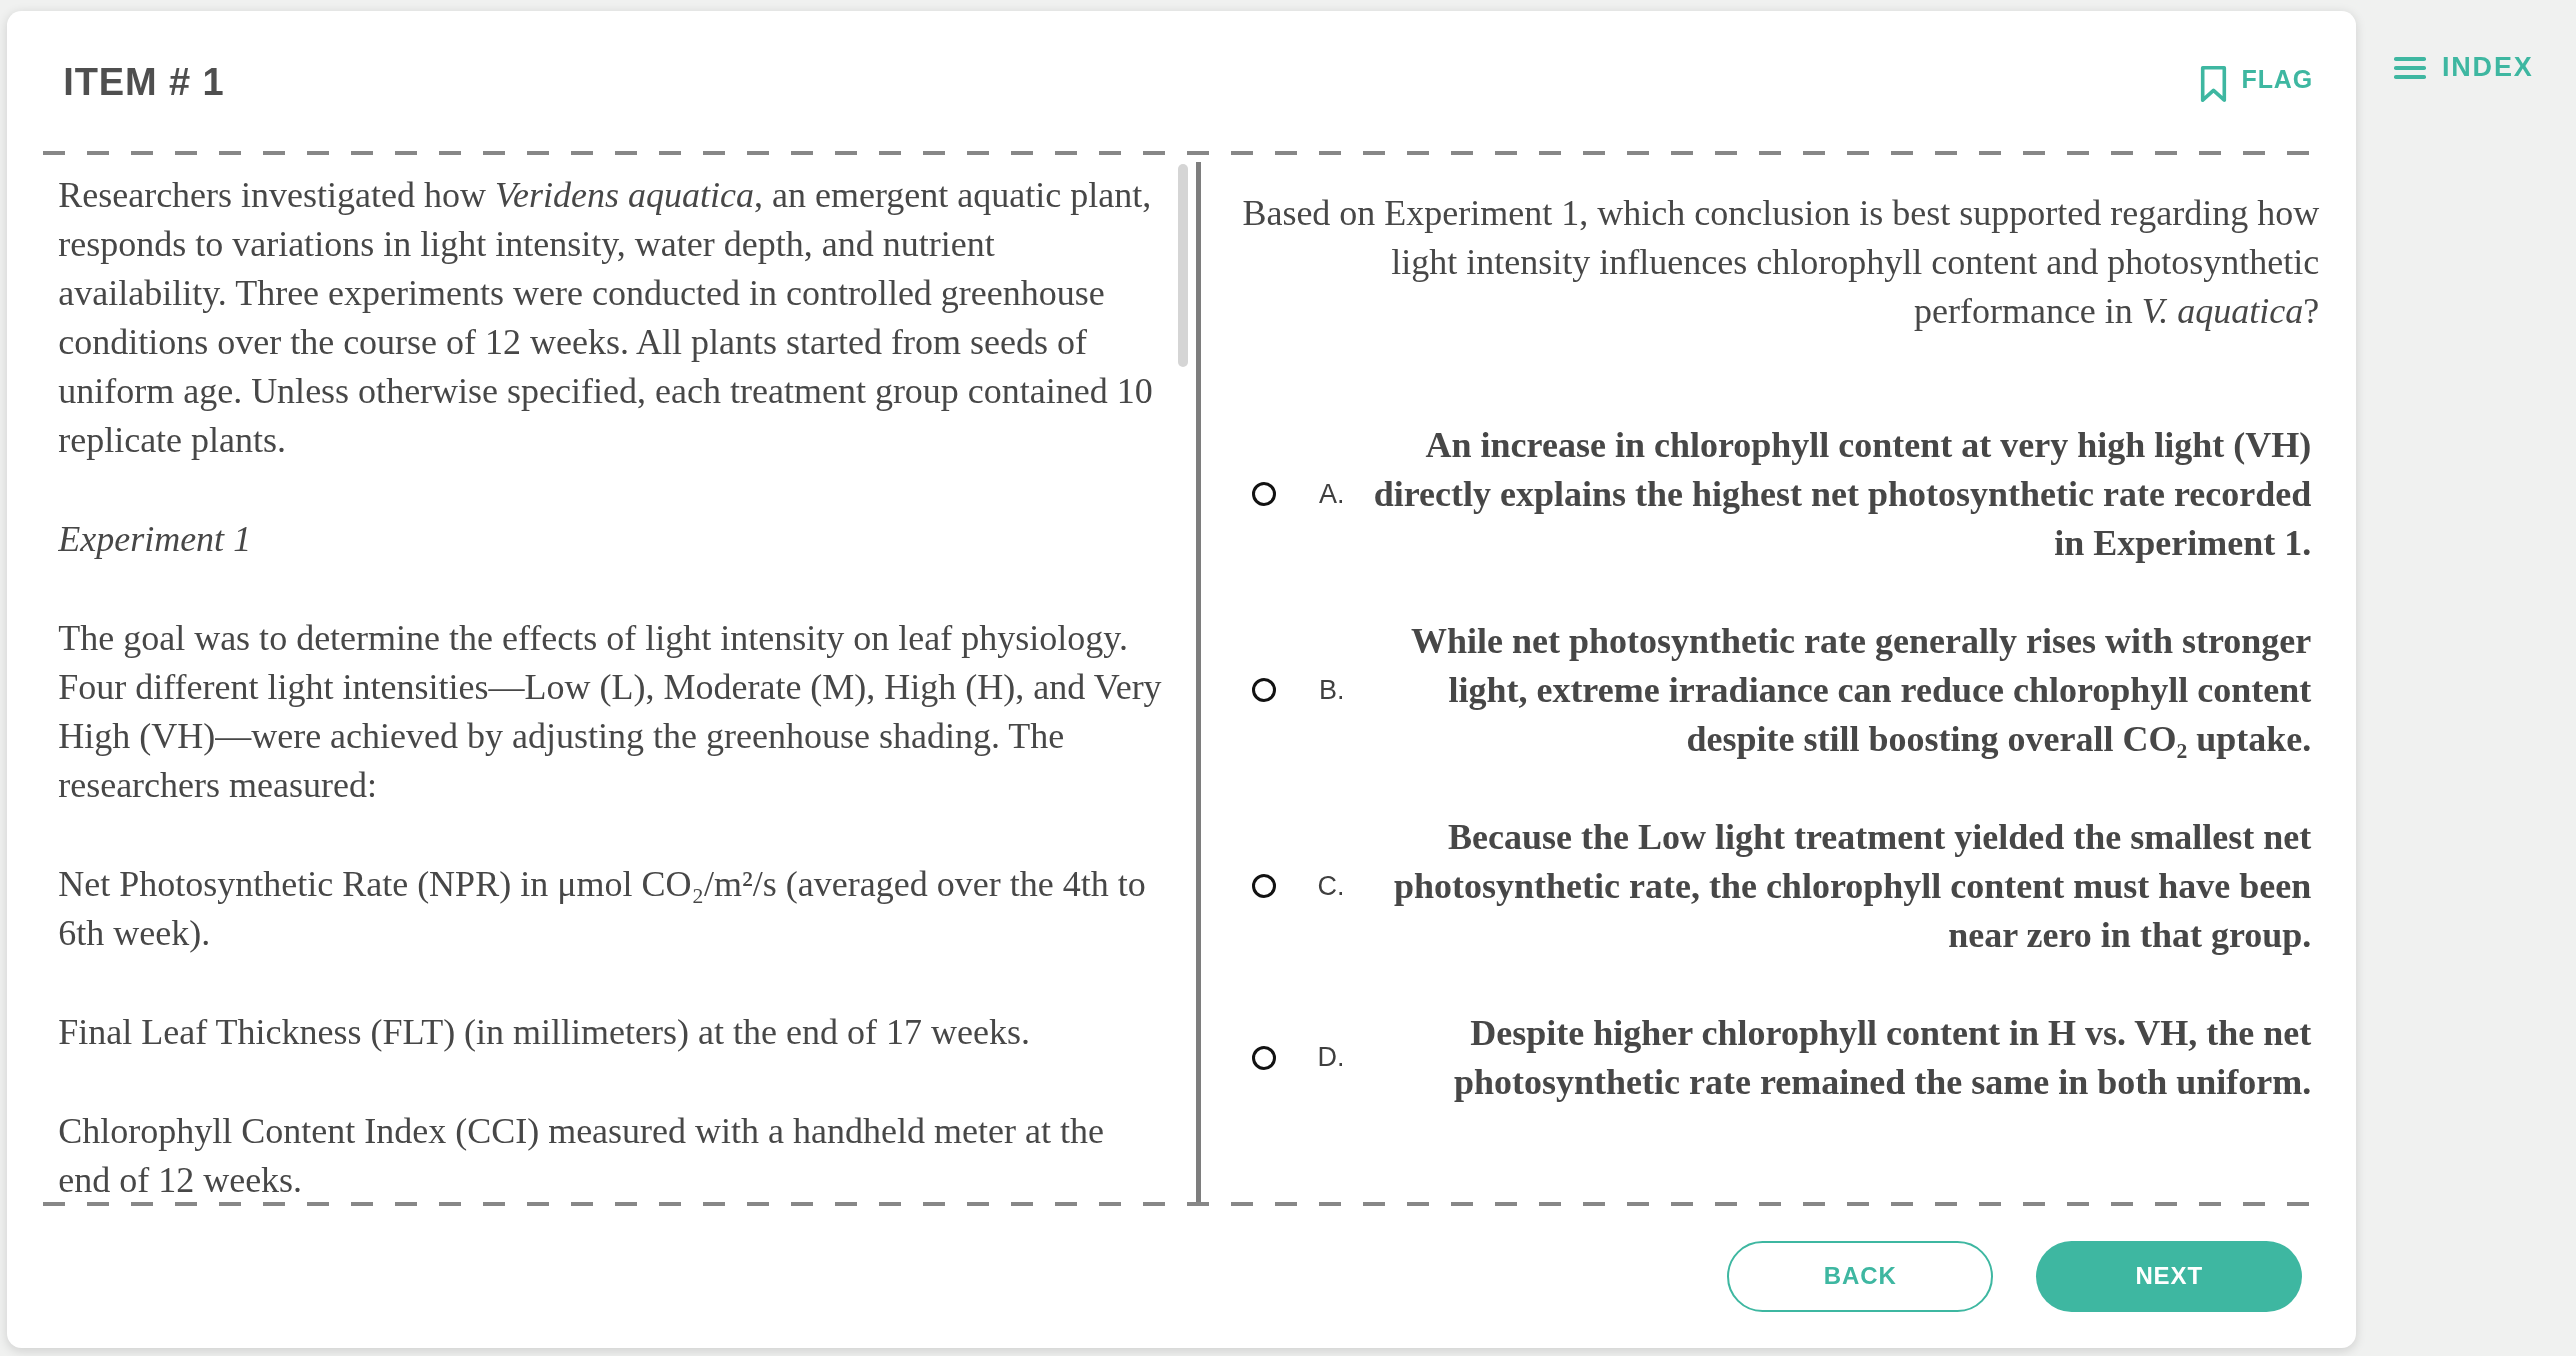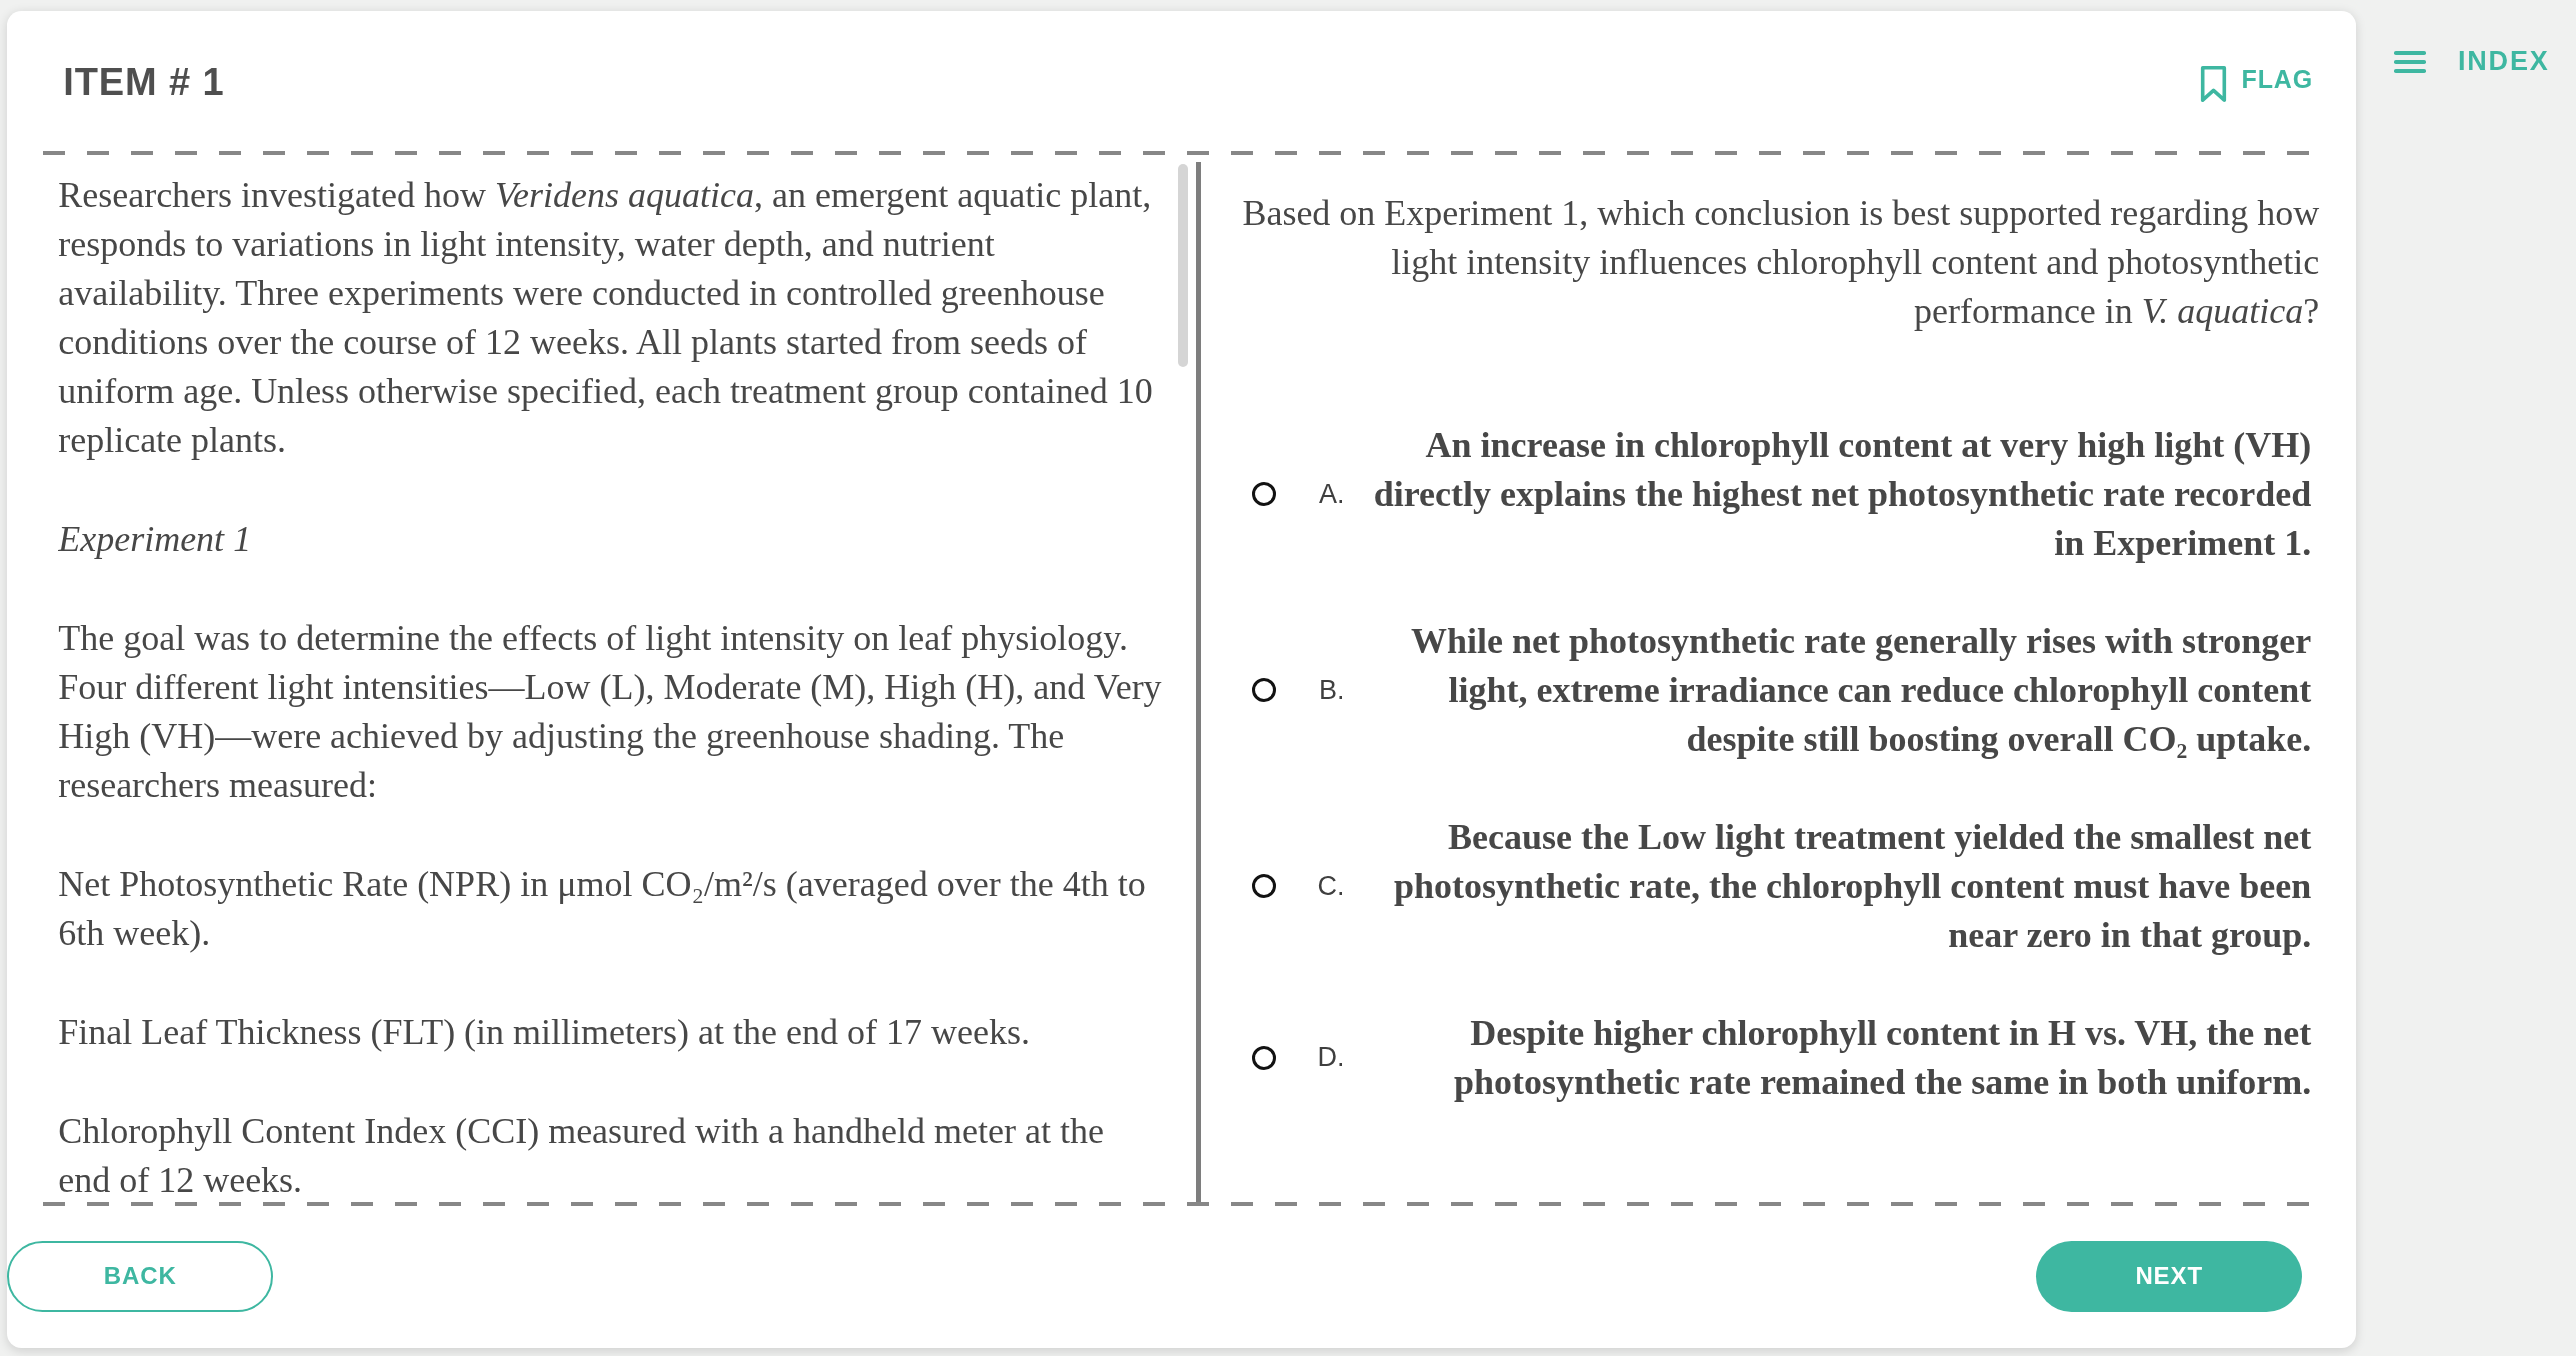--- a/index.html
+++ b/index.html
@@ -19,22 +19,22 @@
     font-size:38px; font-weight:bold; color:#4f4f4f; letter-spacing:0.9px;
   }
   .flag-btn {
     position:absolute; right:43px; top:54px;
     display:flex; gap:14.4px;
     background:none; border:none; color:var(--accent);
     font-family:"Liberation Sans", sans-serif;
     font-size:25px; font-weight:bold; letter-spacing:0.9px; cursor:pointer;
   }
   .index-btn {
-    position:absolute; left:2394px; top:46px;
-    display:flex; align-items:center; gap:32px;
+    position:absolute; left:2394px; top:52px;
+    display:flex; align-items:center; gap:16px;
     background:none; border:none; color:var(--accent);
     font-family:"Liberation Sans", sans-serif;
     font-size:27px; font-weight:bold; letter-spacing:1.8px; cursor:pointer;
   }
   .hamburger { display:block; width:32px; }
   .hamburger i { display:block; width:32px; height:4.5px; background:var(--accent); border-radius:1.8px; margin:4.5px 0; }
 
   .dashed {
     position:absolute; left:36px; width:2281px; height:4.5px;
     background:repeating-linear-gradient(90deg, var(--dash) 0 21.6px, transparent 21.6px 44px);
@@ -67,21 +67,21 @@
   .radio {
     flex:none; width:24px; height:24px; margin-left:14.4px; margin-right:33px;
     border:3.6px solid #121212; border-radius:50%; background:#fff; cursor:pointer;
   }
   .letter { flex:none; width:36px; margin-right:11.7px; font-size:27px; color:#3f3f3f; }
   .opt-text { width:955px;font-weight:bold; }
 
   
   .footer {
     position:absolute; left:0; top:1195px; width:2349px; height:141px;
-    display:flex; align-items:center; justify-content:space-between; gap:43px;
+    display:flex; align-items:center; justify-content:flex-end; gap:43px;
     padding-right:54px;
   }
   .btn {
     width:266px; height:71px; border-radius:38px;
     font-family:"Liberation Sans", sans-serif; font-size:24px; font-weight:bold;
     letter-spacing:0.9px; cursor:pointer;
   }
   .btn.back { background:#ffffff; border:2.7px solid var(--accent); color:var(--accent); }
   .btn.next { background:var(--accent); border:none; color:#ffffff; }
 </style>

